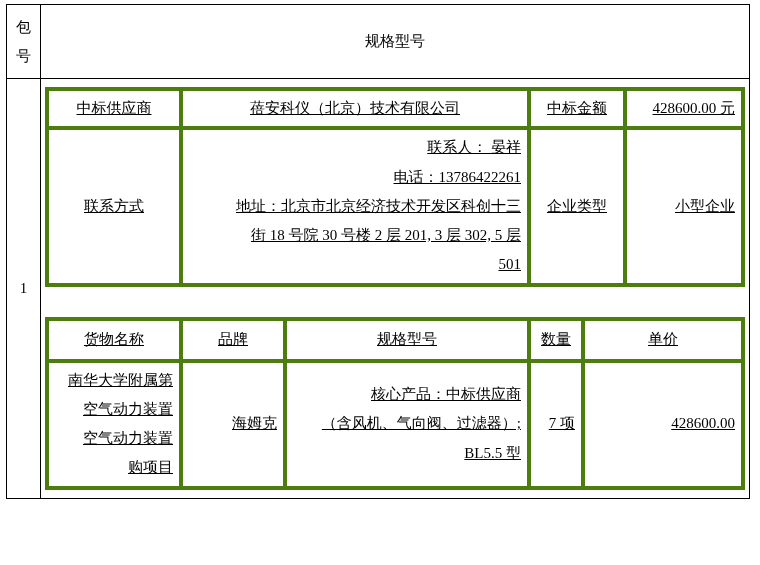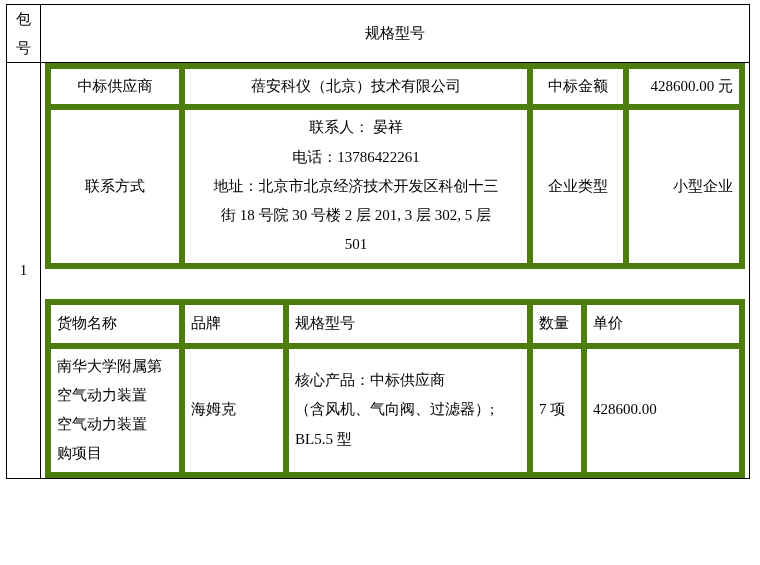--- a/index.html
+++ b/index.html
@@ -25,21 +25,21 @@
     width: 744px;
     margin-left: 6px;
     margin-top: 4px;
     table-layout: fixed;
   }
   table.main > tbody > tr > td {
     border: 1px solid #000000;
     vertical-align: middle;
     font-size: 15px;
     line-height: 1.9;
-    padding: 0 4px;
+    padding: 8px 4px;
   }
   .c-center { text-align: right; }
   .c-left { text-align: center; }
   .pkg-head {
     width: 34px;
     text-align: center;
     font-size: 15px;
   }
   .title-cell {
     text-align: center;
@@ -55,41 +55,43 @@
   td.nested-holder {
     padding: 0;
     border: 1px solid #000000;
   }
   table.inner {
     border-collapse: collapse;
     width: 100%;
     table-layout: fixed;
   }
   table.inner td {
-    border: 6px solid #4d7c0f;
+    border: 4px solid #4d7c0f;
     font-size: 15px;
     vertical-align: middle;
     padding: 3px 6px;
     line-height: 1.95;
+    text-decoration: underline;
   }
   .lbl {
     text-align: center;
     white-space: nowrap;
   }
   .addr-cell {
-    text-align: center;
+    text-align: right;
     line-height: 2.0;
     padding: 6px 8px 8px 8px;
   }
   .addr-cell div { white-space: normal; }
   .goods-head td {
+    text-align: center;
     height: 32px;
   }
   .goods-body td {
-    text-align: left;
+    text-align: right;
     line-height: 2.0;
     padding-top: 6px;
     padding-bottom: 6px;
   }
   .goods-name {
     text-align: left;
     padding-left: 10px;
   }
   .spec-cell {
     text-align: center;

